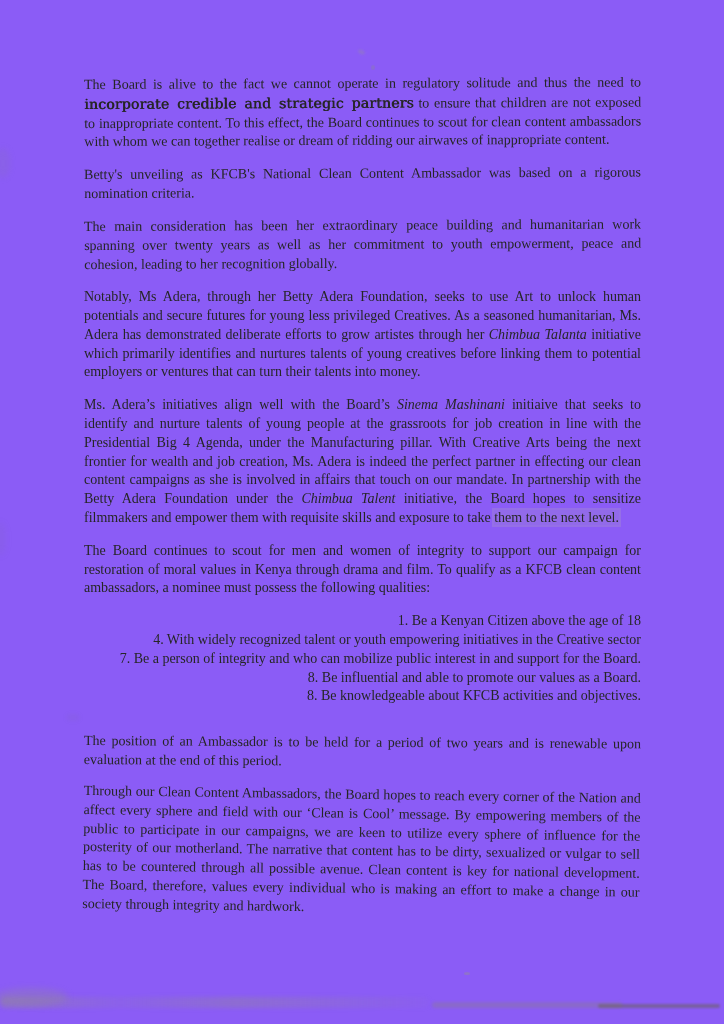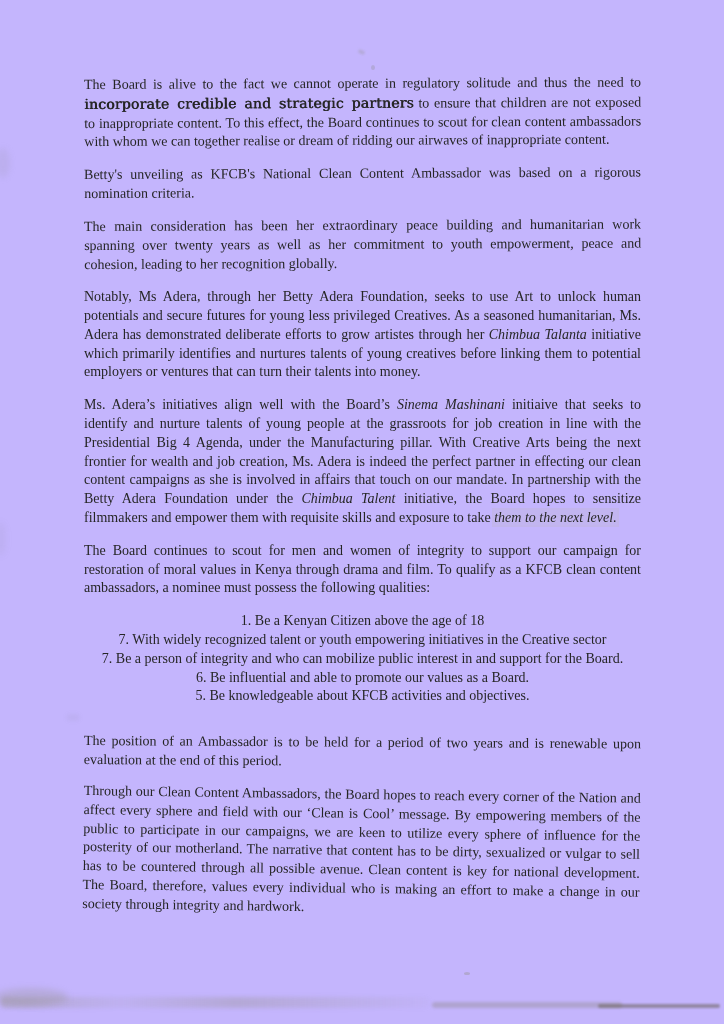--- a/index.html
+++ b/index.html
@@ -28,21 +28,21 @@
   }
   .para {
     margin: 0 0 14px 0;
     transform-origin: 0 0;
   }
   .list {
     margin: 0 0 26px 0;
   }
   .list-item {
     white-space: nowrap;
-    text-align: center;
+    text-align: right;
   }
   
   [data-name="para-1"], [data-name="para-2"], [data-name="para-3"] { transform: rotate(-0.25deg); }
   [data-name="para-6"] { }
   [data-name="para-7"] { transform: rotate(0.35deg); margin-bottom: 12px; }
   [data-name="para-8"] { transform: rotate(0.8deg); }
 
   .seg-normal { }
   .seg-bold-italic {
     font-weight: normal;
@@ -52,21 +52,20 @@
   .seg-distorted {
     font-family: "DejaVu Serif", serif;
     text-shadow: 0.6px 0 0 currentColor;
     letter-spacing: 0.2px;
     word-spacing: 2px;
   }
   
   .seg-boxed {
     background: rgba(185, 183, 176, 0.16);
     box-shadow: 0 0 0 2px rgba(185, 183, 176, 0.22);
-    font-style: italic;
   }
 
   
   .artifact { position: absolute; pointer-events: none; }
   .speck-1 { left: 358px; top: 50px; width: 7px; height: 4px;
              background: rgba(150,150,150,0.35); border-radius: 50%;
              filter: blur(1px); transform: rotate(25deg); }
   .speck-2 { left: 371px; top: 65px; width: 4px; height: 5px;
              background: rgba(140,140,140,0.3); border-radius: 50%; filter: blur(0.5px); }
   .speck-3 { left: 464px; top: 972px; width: 6px; height: 3px;
@@ -85,34 +84,34 @@
   .bottom-band-2 { left: 432px; top: 1002px; width: 190px; height: 6px;
              background: rgba(138,132,124,0.35); filter: blur(1.5px); border-radius: 3px; }
   .bottom-band-3 { left: 598px; top: 1004px; width: 122px; height: 4px;
              background: rgba(105,99,90,0.55); filter: blur(1px); border-radius: 2px; }
   .bottom-corner { left: -6px; top: 988px; width: 74px; height: 18px;
              background: rgba(148,143,135,0.28); filter: blur(3px); border-radius: 50%; }
 </style>
 </head>
 <body>
 
-<div class="paper" data-name="scanned-document-page" style="background: #c4b5fd; color: rgb(38, 38, 38);">
+<div class="paper" data-name="scanned-document-page" style="background: #8b5cf6; color: rgb(38, 38, 38);">
   <div class="doc-text" data-name="document-text">
       <p class="para" data-name="para-1"><span class="seg-normal" data-name="text-segment">The Board is alive to the fact we cannot operate in regulatory solitude and thus the need to </span><span class="seg-distorted" data-name="text-segment">incorporate credible and strategic partners</span><span class="seg-normal" data-name="text-segment"> to ensure that children are not exposed to inappropriate content. To this effect, the Board continues to scout for clean content ambassadors with whom we can together realise or dream of ridding our airwaves of inappropriate content.</span></p>
       <p class="para" data-name="para-2"><span class="seg-normal" data-name="text-segment">Betty's unveiling as KFCB's National Clean Content Ambassador was based on a rigorous nomination criteria.</span></p>
       <p class="para" data-name="para-3"><span class="seg-normal" data-name="text-segment">The main consideration has been her extraordinary peace building and humanitarian work spanning over twenty years as well as her commitment to youth empowerment, peace and cohesion, leading to her recognition globally.</span></p>
       <p class="para" data-name="para-4"><span class="seg-normal" data-name="text-segment">Notably, Ms Adera, through her Betty Adera Foundation, seeks to use Art to unlock human potentials and secure futures for young less privileged Creatives. As a seasoned humanitarian, Ms. Adera has demonstrated deliberate efforts to grow artistes through her </span><span class="seg-bold-italic" data-name="text-segment">Chimbua Talanta</span><span class="seg-normal" data-name="text-segment"> initiative which primarily identifies and nurtures talents of young creatives before linking them to potential employers or ventures that can turn their talents into money.</span></p>
       <p class="para" data-name="para-5"><span class="seg-normal" data-name="text-segment">Ms. Adera’s initiatives align well with the Board’s </span><span class="seg-bold-italic" data-name="text-segment">Sinema Mashinani</span><span class="seg-normal" data-name="text-segment"> initiaive that seeks to identify and nurture talents of young people at the grassroots for job creation in line with the Presidential Big 4 Agenda, under the Manufacturing pillar. With Creative Arts being the next frontier for wealth and job creation, Ms. Adera is indeed the perfect partner in effecting our clean content campaigns as she is involved in affairs that touch on our mandate. In partnership with the Betty Adera Foundation under the </span><span class="seg-bold-italic" data-name="text-segment">Chimbua Talent</span><span class="seg-normal" data-name="text-segment"> initiative, the Board hopes to sensitize filmmakers and empower them with requisite skills and exposure to take </span><span class="seg-boxed" data-name="text-segment">them to the next level.</span></p>
       <p class="para" data-name="para-6"><span class="seg-normal" data-name="text-segment">The Board continues to scout for men and women of integrity to support our campaign for restoration of moral values in Kenya through drama and film. To qualify as a KFCB clean content ambassadors, a nominee must possess the following qualities:</span></p>
       <div class="list" data-name="qualities-list">
         <div class="list-item" data-name="list-item">1. Be a Kenyan Citizen above the age of 18</div>
-        <div class="list-item" data-name="list-item">7. With widely recognized talent or youth empowering initiatives in the Creative sector</div>
+        <div class="list-item" data-name="list-item">4. With widely recognized talent or youth empowering initiatives in the Creative sector</div>
         <div class="list-item" data-name="list-item">7. Be a person of integrity and who can mobilize public interest in and support for the Board.</div>
-        <div class="list-item" data-name="list-item">6. Be influential and able to promote our values as a Board.</div>
-        <div class="list-item" data-name="list-item">5. Be knowledgeable about KFCB activities and objectives.</div>
+        <div class="list-item" data-name="list-item">8. Be influential and able to promote our values as a Board.</div>
+        <div class="list-item" data-name="list-item">8. Be knowledgeable about KFCB activities and objectives.</div>
       </div>
       <p class="para" data-name="para-7"><span class="seg-normal" data-name="text-segment">The position of an Ambassador is to be held for a period of two years and is renewable upon evaluation at the end of this period.</span></p>
       <p class="para" data-name="para-8"><span class="seg-normal" data-name="text-segment">Through our Clean Content Ambassadors, the Board hopes to reach every corner of the Nation and affect every sphere and field with our ‘Clean is Cool’ message. By empowering members of the public to participate in our campaigns, we are keen to utilize every sphere of influence for the posterity of our motherland. The narrative that content has to be dirty, sexualized or vulgar to sell has to be countered through all possible avenue. Clean content is key for national development. The Board, therefore, values every individual who is making an effort to make a change in our society through integrity and hardwork.</span></p>
     </div>
 
   <div class="artifact speck-1" data-name="scan-speck"></div>
   <div class="artifact speck-2" data-name="scan-speck"></div>
   <div class="artifact speck-3" data-name="scan-speck"></div>
   <div class="artifact speck-4" data-name="scan-speck"></div>
   <div class="artifact edge-smudge-left" data-name="scan-smudge"></div>

